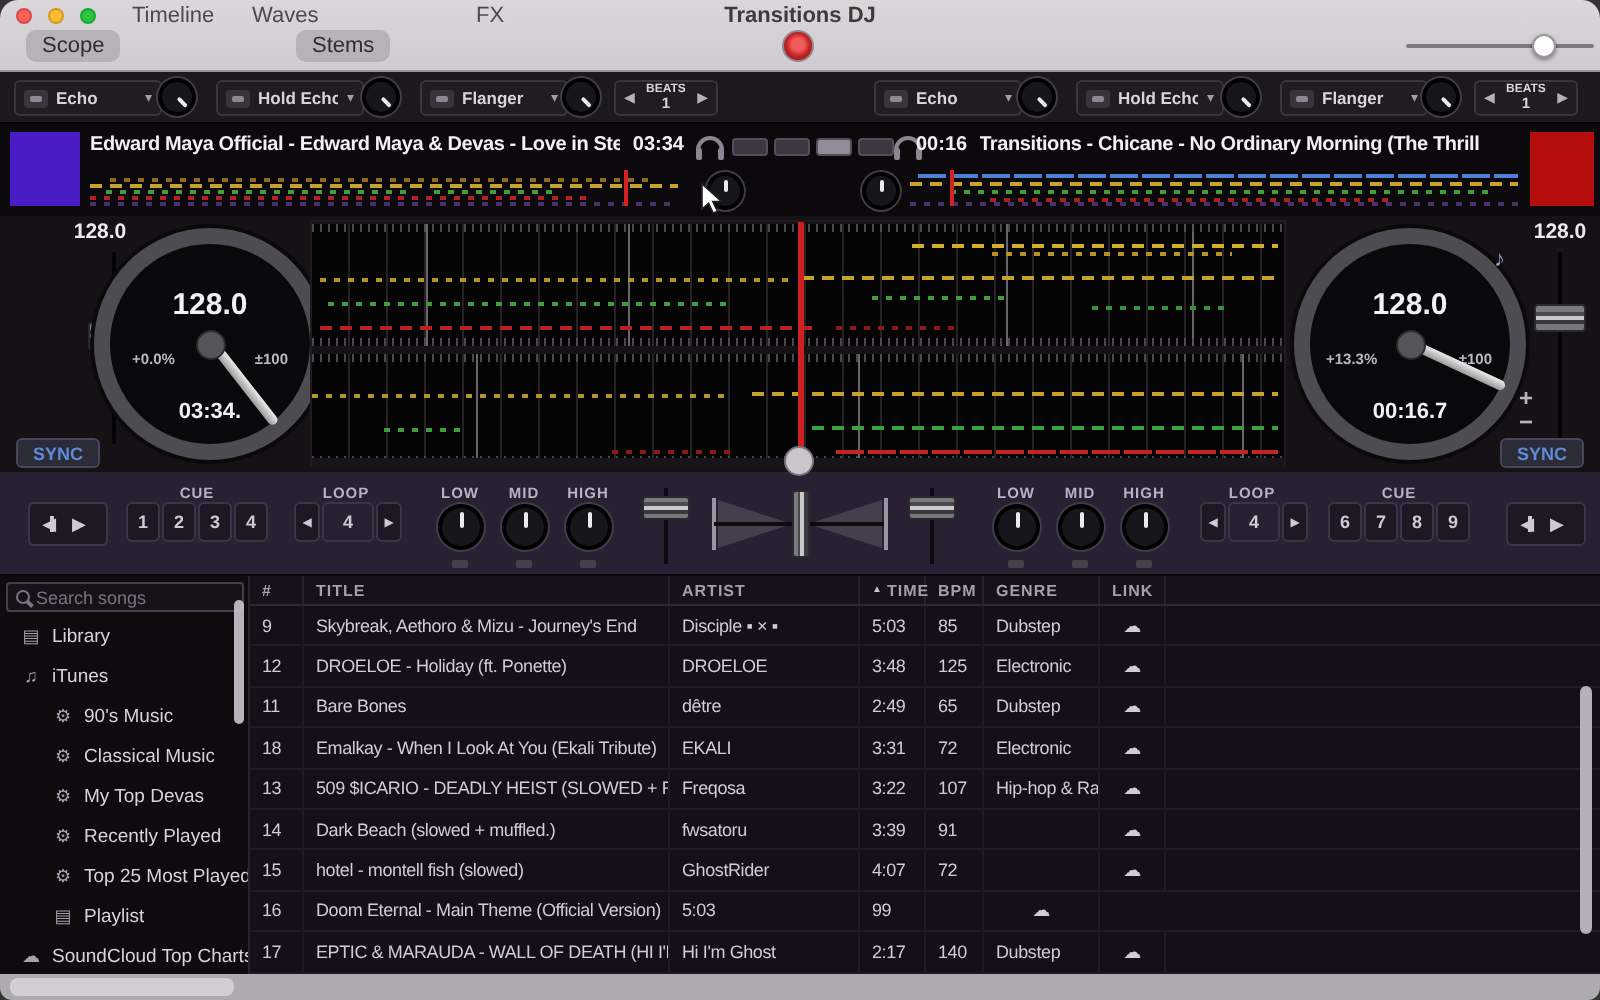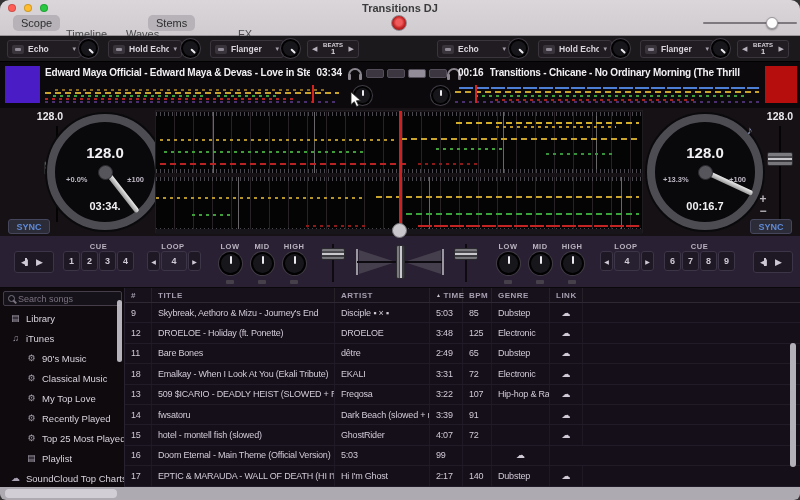--- a/index.html
+++ b/index.html
@@ -7,21 +7,21 @@
   .app { position:relative; width:800px; height:500px; overflow:hidden;
          font-family:"Liberation Sans", sans-serif; background:#0d0a0d;
          border-radius:9px 9px 6px 6px; }
 
   
   .chrome { position:absolute; left:0; top:0; width:800px; height:36px;
             background:linear-gradient(#dad6da,#cfcbcf); border-bottom:1px solid #98949a; }
   .light { position:absolute; top:4px; width:8px; height:8px; border-radius:50%; border:1px solid rgba(0,0,0,.18); }
   .win-title { position:absolute; left:0; right:0; top:2px; text-align:center;
                font-size:11px; font-weight:bold; color:#3b3b3b; }
-  .tab { position:absolute; top:26px; font-size:11px; color:#4a4a4a; padding:2px 8px; border-radius:5px; }
+  .tab { position:absolute; top:0; font-size:11px; color:#4a4a4a; padding:2px 8px; border-radius:5px; }
   .tab.sel { background:#b6b2b8; color:#2e2e2e; }
   .rec { position:absolute; left:391px; top:15px; width:16px; height:16px; border-radius:50%;
          background:radial-gradient(circle at 50% 45%, #f05a5a 0 30%, #c32424 55%, #7c1414 100%);
          border:1px solid #8d8990; }
   .volslider { position:absolute; left:703px; top:16px; width:94px; height:14px; }
   .volslider .trk { position:absolute; left:0; right:0; top:6px; height:2px; background:#7d797f; border-radius:1px; }
   .volslider .kn { position:absolute; left:63px; top:1px; width:12px; height:12px; border-radius:50%;
                    background:#fdfdfd; border:1px solid #9a969c; box-shadow:0 1px 2px rgba(0,0,0,.4); }
 
   
@@ -463,21 +463,21 @@
           <div class="side-item ind">
             <span class="side-ico">⚙</span>
             <span class="side-label">90's Music</span>
           </div>
           <div class="side-item ind">
             <span class="side-ico">⚙</span>
             <span class="side-label">Classical Music</span>
           </div>
           <div class="side-item ind">
             <span class="side-ico">⚙</span>
-            <span class="side-label">My Top Love</span>
+            <span class="side-label">My Top Devas</span>
           </div>
           <div class="side-item ind">
             <span class="side-ico">⚙</span>
             <span class="side-label">Recently Played</span>
           </div>
           <div class="side-item ind">
             <span class="side-ico">⚙</span>
             <span class="side-label">Top 25 Most Played</span>
           </div>
           <div class="side-item ind">
@@ -551,22 +551,22 @@
             <div class="tc tc-title">509 $ICARIO - DEADLY HEIST (SLOWED + REVERB)</div>
             <div class="tc tc-artist">Freqosa</div>
             <div class="tc tc-time">3:22</div>
             <div class="tc tc-bpm">107</div>
             <div class="tc tc-genre">Hip-hop &amp; Rap</div>
             <div class="tc tc-link">☁</div>
             <div class="tc"></div>
           </div>
           <div class="trow grid">
             <div class="tc tc-num">14</div>
+            <div class="tc tc-title">Dark Beach (slowed + muffled.)</div>
             <div class="tc tc-artist">fwsatoru</div>
-            <div class="tc tc-title">Dark Beach (slowed + muffled.)</div>
             <div class="tc tc-time">3:39</div>
             <div class="tc tc-bpm">91</div>
             <div class="tc tc-genre"></div>
             <div class="tc tc-link">☁</div>
             <div class="tc"></div>
           </div>
           <div class="trow grid">
             <div class="tc tc-num">15</div>
             <div class="tc tc-title">hotel - montell fish (slowed)</div>
             <div class="tc tc-artist">GhostRider</div>

